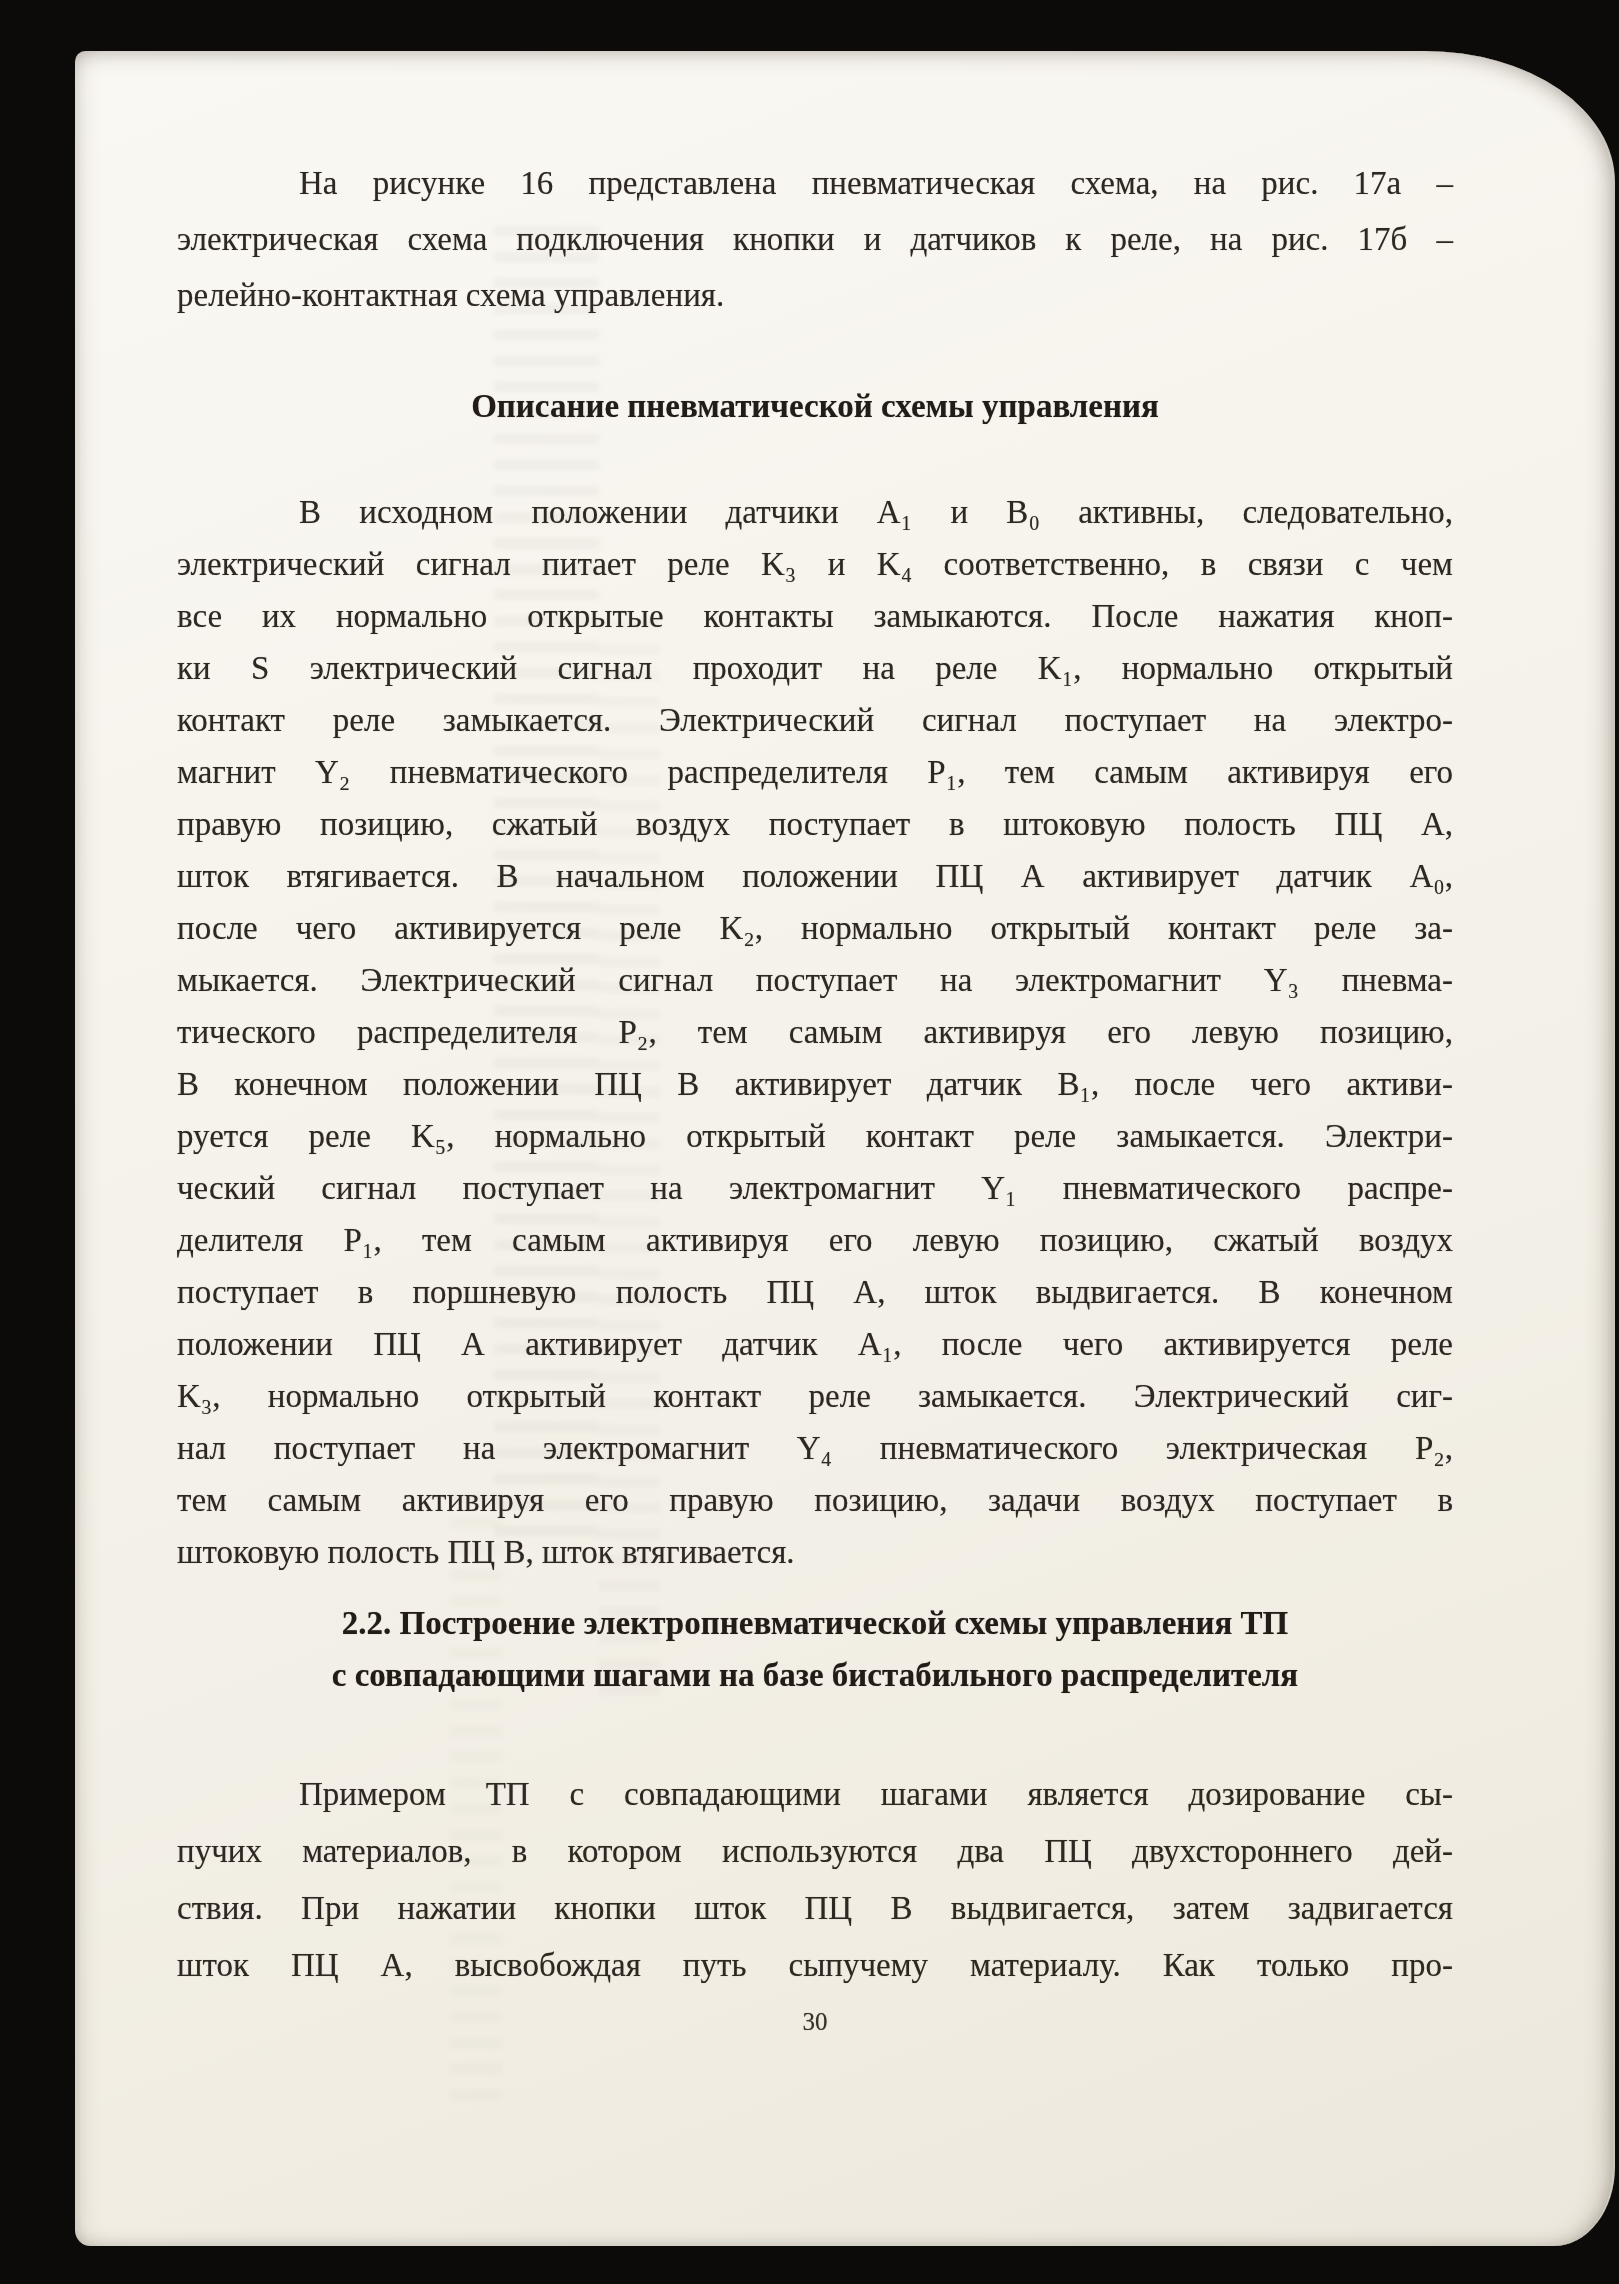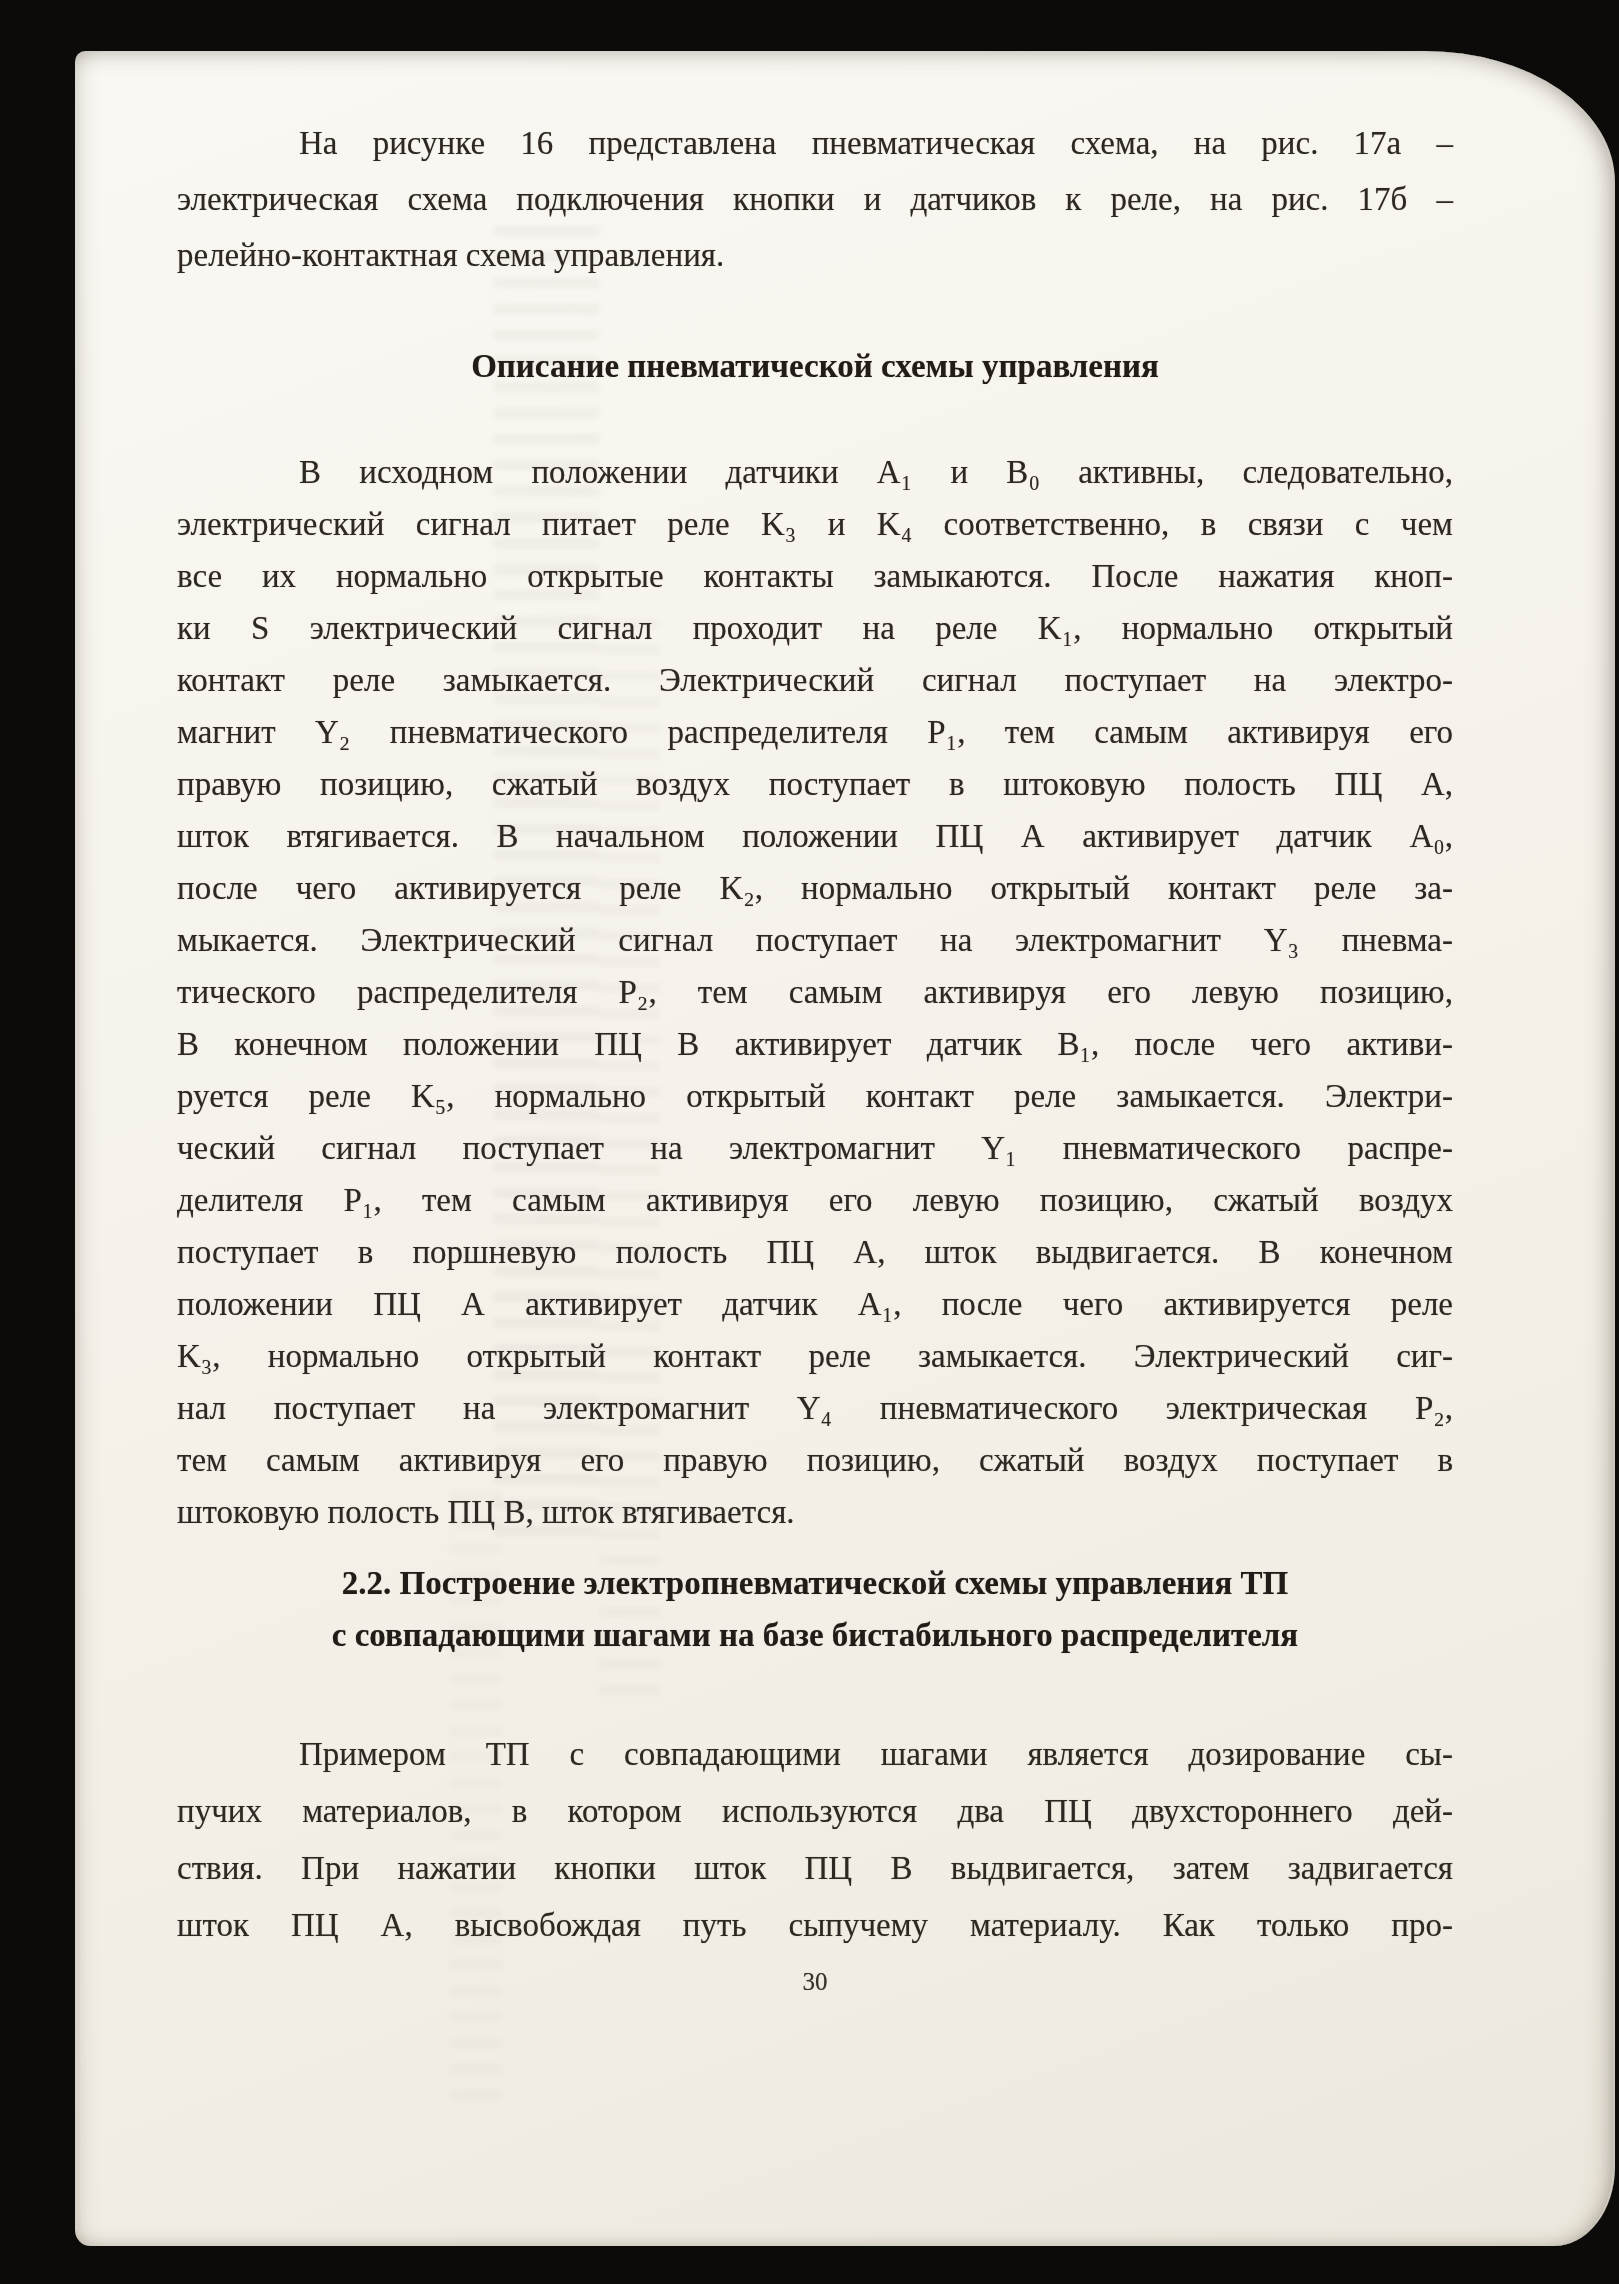--- a/index.html
+++ b/index.html
@@ -30,21 +30,21 @@
     position:absolute;pointer-events:none;
     background:repeating-linear-gradient(180deg,
       rgba(110,105,95,.10) 0 10.5px, rgba(110,105,95,0) 10.5px 26px);
     filter:blur(2.6px);
   }
   .bleed.b1{left:419px;top:175px;width:105px;height:1310px;opacity:.55;}
   .bleed.b2{left:524px;top:568px;width:61px;height:1091px;opacity:.4;}
   .bleed.b3{left:375px;top:1441px;width:52px;height:611px;opacity:.35;}
   .content{
     position:absolute;left:102px;top:0;width:1276px;
-    padding-top:64px;
+    padding-top:104px;
     color:#2e2823;
     font-size:33px;
     text-shadow:0 0 0.9px rgba(60,45,30,.45);
     font-family:Liberation Serif, serif;
   }
   .ln{
     text-align:justify;
     text-align-last:justify;
     white-space:normal;
   }
@@ -103,21 +103,21 @@
         <div class="ln">мыкается. Электрический сигнал поступает на электромагнит Y₃ пневма-</div>
         <div class="ln">тического распределителя P₂, тем самым активируя его левую позицию,</div>
         <div class="ln">В конечном положении ПЦ В активирует датчик B₁, после чего активи-</div>
         <div class="ln">руется реле K₅, нормально открытый контакт реле замыкается. Электри-</div>
         <div class="ln">ческий сигнал поступает на электромагнит Y₁ пневматического распре-</div>
         <div class="ln">делителя P₁, тем самым активируя его левую позицию, сжатый воздух</div>
         <div class="ln">поступает в поршневую полость ПЦ А, шток выдвигается. В конечном</div>
         <div class="ln">положении ПЦ А активирует датчик A₁, после чего активируется реле</div>
         <div class="ln">K₃, нормально открытый контакт реле замыкается. Электрический сиг-</div>
         <div class="ln">нал поступает на электромагнит Y₄ пневматического электрическая P₂,</div>
-        <div class="ln">тем самым активируя его правую позицию, сжатый воздух поступает в</div>
+        <div class="ln">тем самым активируя его правую позицию, задачи воздух поступает в</div>
         <div class="ln ln-last">штоковую полость ПЦ В, шток втягивается.</div>
       </div>
 
       <div class="heading2">
         <div class="h-center">2.2. Построение электропневматической схемы управления ТП</div>
         <div class="h-center">с совпадающими шагами на базе бистабильного распределителя</div>
       </div>
 
 
       <div class="para3">

